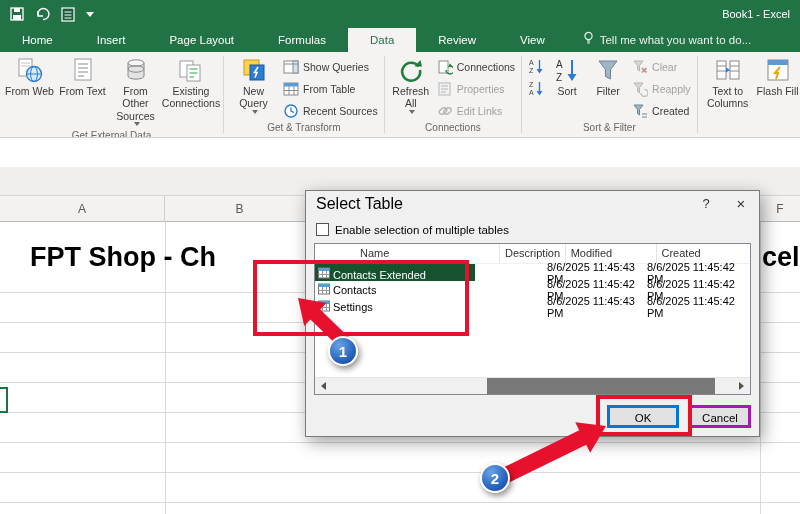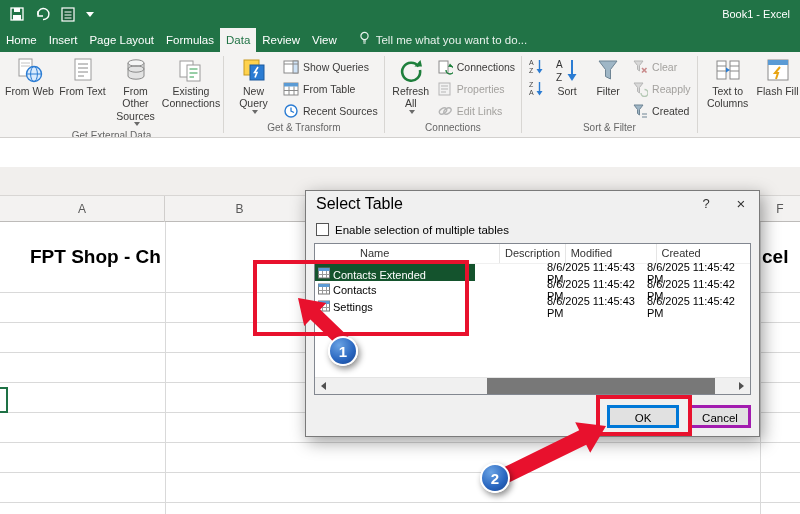--- a/index.html
+++ b/index.html
@@ -9,21 +9,21 @@
     font-family:"Liberation Sans", sans-serif; color:#333;
   }
   
   .titlebar { position:absolute; left:0; top:0; width:800px; height:28px; background:#217346; display:flex; align-items:center; }
   .qat { display:flex; align-items:center; gap:11px; padding-left:10px; }
   .qat svg { display:block; }
   .win-title { position:absolute; right:10px; top:0; line-height:28px; color:#fff; font-size:11px; }
   .chev-down { width:0; height:0; border-left:4px solid transparent; border-right:4px solid transparent; border-top:5px solid #fff; }
   
   .tabbar { position:absolute; left:0; top:28px; width:800px; height:24px; background:#217346; display:flex; align-items:flex-end; }
-  .tab { color:#fff; font-size:11.5px; line-height:24px; padding:0 6px; cursor:default; }
+  .tab { color:#fff; font-size:11.5px; line-height:24px; padding:0 22px; cursor:default; }
   .tab.active { background:#f4f3f2; color:#217346; }
   .tellme { display:flex; align-items:center; gap:6px; margin-left:16px; color:#e8f2ec; font-size:11.5px; line-height:24px; }
   
   .ribbon { position:absolute; left:0; top:52px; width:800px; height:86px; background:#f4f3f2; border-bottom:1px solid #d2d0ce; display:flex; overflow:hidden; }
   .rgroup { display:flex; flex-direction:column; }
   .rgroup-content { flex:1; display:flex; align-items:flex-start; padding:2px 3px 0 3px; }
   .rgroup-label { height:16px; font-size:10px; color:#666; text-align:center; line-height:14px; white-space:nowrap; padding:0 6px; }
   .rsep { width:1px; background:#d8d6d3; margin:4px 0; flex:0 0 1px; }
   .bigbtn { width:53px; display:flex; flex-direction:column; align-items:center; text-align:center; font-size:10.5px; color:#3b3a39; line-height:1.18; padding:3px 1px; }
   .bigbtn .ic26 { width:26px; height:26px; margin-bottom:2px; }
@@ -38,21 +38,21 @@
   .namebox { position:absolute; left:0; top:2px; width:54px; height:24px; background:#fff; border:1px solid #d0cecc; display:flex; align-items:center; justify-content:flex-end; padding-right:5px; }
   .fx { position:absolute; left:150px; top:4px; font-family:"Liberation Serif", serif; font-style:italic; font-size:14px; color:#555; }
   .finput { position:absolute; left:172px; top:2px; width:628px; height:24px; background:#fff; border:1px solid #e0dedc; }
   .fgap { position:absolute; left:0; top:167px; width:800px; height:29px; background:#f1efed; border-bottom:1px solid #d8d6d4; }
   
   .colhdrs { position:absolute; left:0; top:196px; width:800px; height:26px; background:#f3f2f1; border-bottom:1px solid #bdbbb9; }
   .colhdr { position:absolute; top:0; height:26px; line-height:26px; text-align:center; font-size:12px; color:#5a5a5a; border-right:1px solid #d0cecc; }
   .sheet { position:absolute; left:0; top:222px; width:800px; height:292px; background:#fff; }
   .vline { position:absolute; top:0; width:1px; height:292px; background:#d9d9d9; }
   .hline { position:absolute; left:0; width:800px; height:1px; background:#d9d9d9; }
-  .bigcell { position:absolute; top:0; height:70px; line-height:70px; font-size:19px; font-weight:bold; color:#000; white-space:nowrap; }
+  .bigcell { position:absolute; top:0; height:70px; line-height:70px; font-size:27px; font-weight:bold; color:#000; white-space:nowrap; }
   .selcell { position:absolute; left:-18px; top:165px; width:26px; height:26px; border:2px solid #1e7145; background:transparent; }
   
   .dlg { position:absolute; left:305px; top:190px; width:455px; height:247px; background:#f0f0f0; border:1px solid #7a7a7a; box-shadow:3px 5px 16px rgba(0,0,0,.38); z-index:10; font-size:11.5px; }
   .dlg-titlebar { position:absolute; left:0; top:0; width:100%; height:26px; }
   .dlg-title { position:absolute; left:10px; top:0; line-height:26px; font-size:16px; color:#000; }
   .dlg-help { position:absolute; right:38px; top:0; width:30px; height:26px; text-align:center; line-height:26px; color:#333; font-size:13px; }
   .dlg-close { position:absolute; right:2px; top:0; width:32px; height:26px; text-align:center; line-height:26px; color:#333; font-size:15px; }
   .dlg-check { position:absolute; left:10px; top:32px; display:flex; align-items:center; gap:6px; color:#000; }
   .checkbox { width:13px; height:13px; background:#fff; border:1px solid #555; }
   .tlist { position:absolute; left:8px; top:52px; width:437px; height:152px; background:#fff; border:1px solid #828790; overflow:hidden; }

